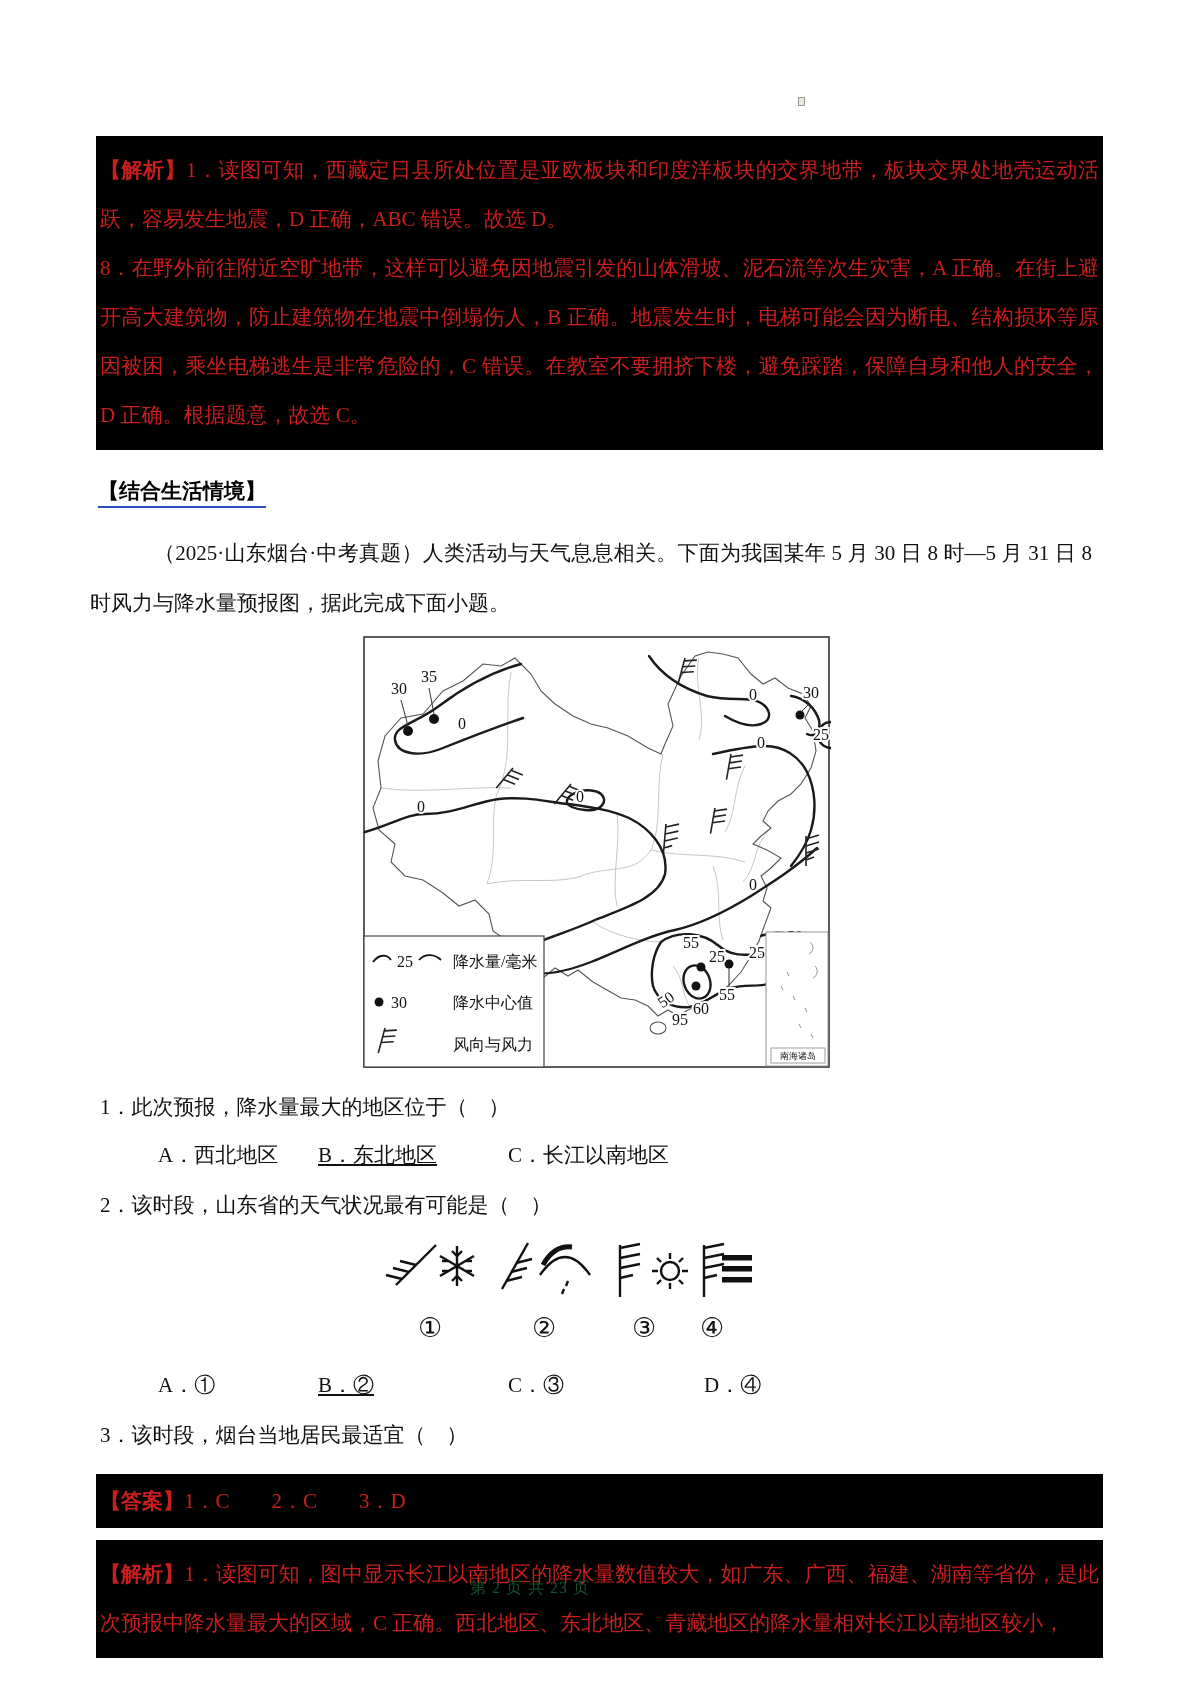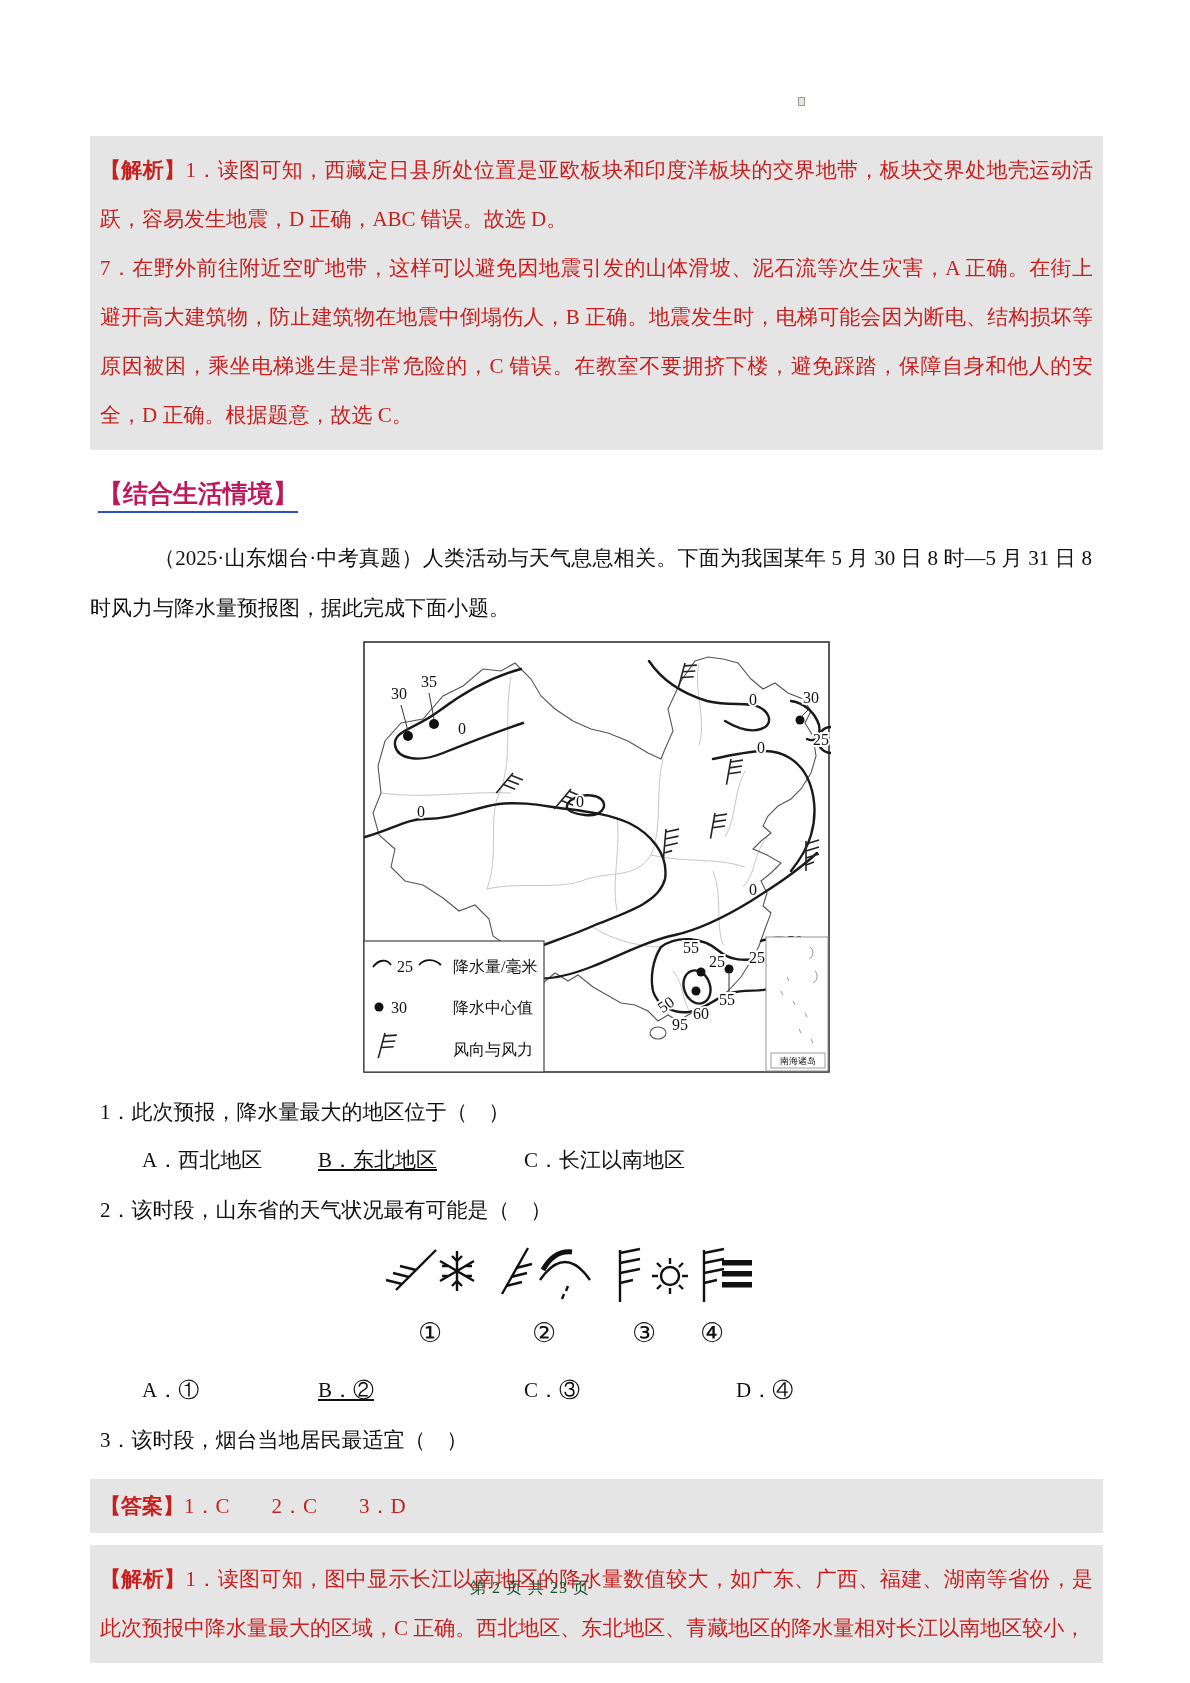--- a/index.html
+++ b/index.html
@@ -2,31 +2,31 @@
 <html><head>
 <meta charset="utf-8">
 <style>
   html,body{margin:0;padding:0;}
   body{
     width:1190px;height:1683px;position:relative;background:#ffffff;
     font-family:"Liberation Serif","DejaVu Serif",serif;color:#111;
     overflow:hidden;
   }
   .content{position:absolute;left:90px;top:136px;width:1013px;}
-  .block-gray{background:#e5e5e5;padding:10px 10px;}
+  .block-gray{background:#000000;padding:10px 4px;margin-left:6px;}
   .red-text p{color:#c81e1e;font-size:21px;line-height:49px;margin:0;text-align:justify;}
   .red-label{font-weight:bold;}
   .section-heading{
-    display:inline-block;margin:28px 0 0 8px;font-size:25px;font-weight:bold;
-    color:#be185d;border-bottom:2px solid #2a4fc5;padding-bottom:2px;line-height:1.25;
+    display:inline-block;margin:28px 0 0 8px;font-size:21px;font-weight:bold;
+    color:#000000;border-bottom:2px solid #2a4fc5;padding-bottom:2px;line-height:1.25;
   }
   .intro{font-size:21px;line-height:50px;text-indent:64px;text-align:justify;margin:20px 11px 2px 0;font-family:Liberation Serif, serif;}
   .map-figure{width:469px;margin:8px auto 0 auto;}
   .qtext{font-size:21px;margin:20px 0 0 10px;line-height:1.45;}
-  .opts{display:flex;margin:18px 0 0 52px;font-size:21px;line-height:1.4;gap:16px;}
+  .opts{display:flex;margin:18px 0 0 68px;font-size:21px;line-height:1.4;}
   .opts .o1{width:160px;}
   .opts .o2{width:190px;text-decoration:underline;}
   .opts .o3{width:196px;}
   .opts .o4{flex:1;}
   .symbols-figure{width:372px;margin:10px 0 0 292px;}
   .answer-block{margin-top:24px;}
   .answer-block p{font-size:21px;line-height:34px;}
   .analysis2{margin-top:12px;}
   .page-footer{
     position:absolute;left:0;top:1578px;width:1060px;text-align:center;
@@ -43,21 +43,21 @@
 </style>
 </head>
 <body>
 
 <div class="artifact"></div>
 
 <div class="content">
 
   <div class="block-gray red-text">
     <p><span class="red-label">【解析】</span><span>1．读图可知，西藏定日县所处位置是亚欧板块和印度洋板块的交界地带，板块交界处地壳运动活跃，容易发生地震，D 正确，ABC 错误。故选 D。</span></p>
-    <p>7．在野外前往附近空旷地带，这样可以避免因地震引发的山体滑坡、泥石流等次生灾害，A 正确。在街上避开高大建筑物，防止建筑物在地震中倒塌伤人，B 正确。地震发生时，电梯可能会因为断电、结构损坏等原因被困，乘坐电梯逃生是非常危险的，C 错误。在教室不要拥挤下楼，避免踩踏，保障自身和他人的安全，D 正确。根据题意，故选 C。</p>
+    <p>8．在野外前往附近空旷地带，这样可以避免因地震引发的山体滑坡、泥石流等次生灾害，A 正确。在街上避开高大建筑物，防止建筑物在地震中倒塌伤人，B 正确。地震发生时，电梯可能会因为断电、结构损坏等原因被困，乘坐电梯逃生是非常危险的，C 错误。在教室不要拥挤下楼，避免踩踏，保障自身和他人的安全，D 正确。根据题意，故选 C。</p>
   </div>
 
   <div>
     <span class="section-heading">【结合生活情境】</span>
   </div>
 
   <p class="intro">（2025·山东烟台·中考真题）人类活动与天气息息相关。下面为我国某年 5 月 30 日 8 时—5 月 31 日 8 时风力与降水量预报图，据此完成下面小题。</p>
 
   <div class="map-figure">
     <svg width="469" height="432" viewBox="0 0 467 432" xmlns="http://www.w3.org/2000/svg">

